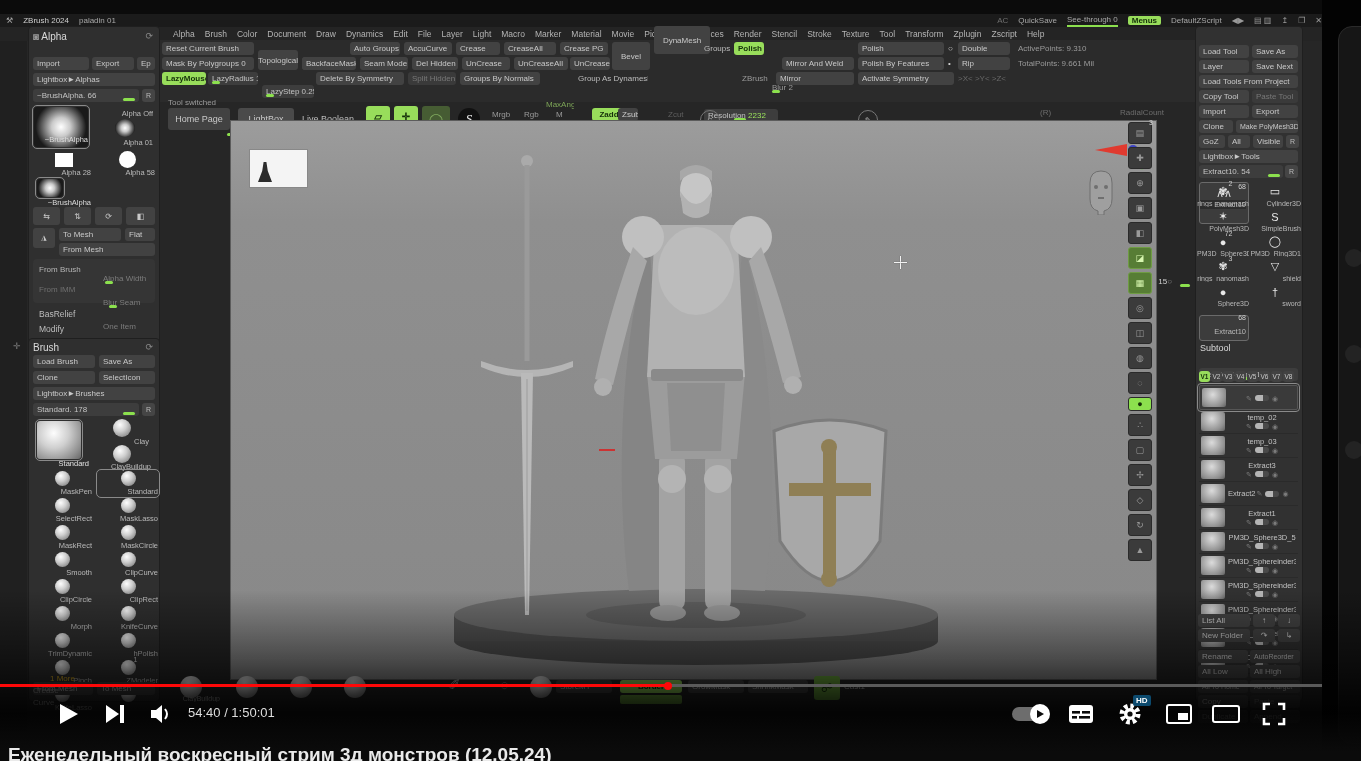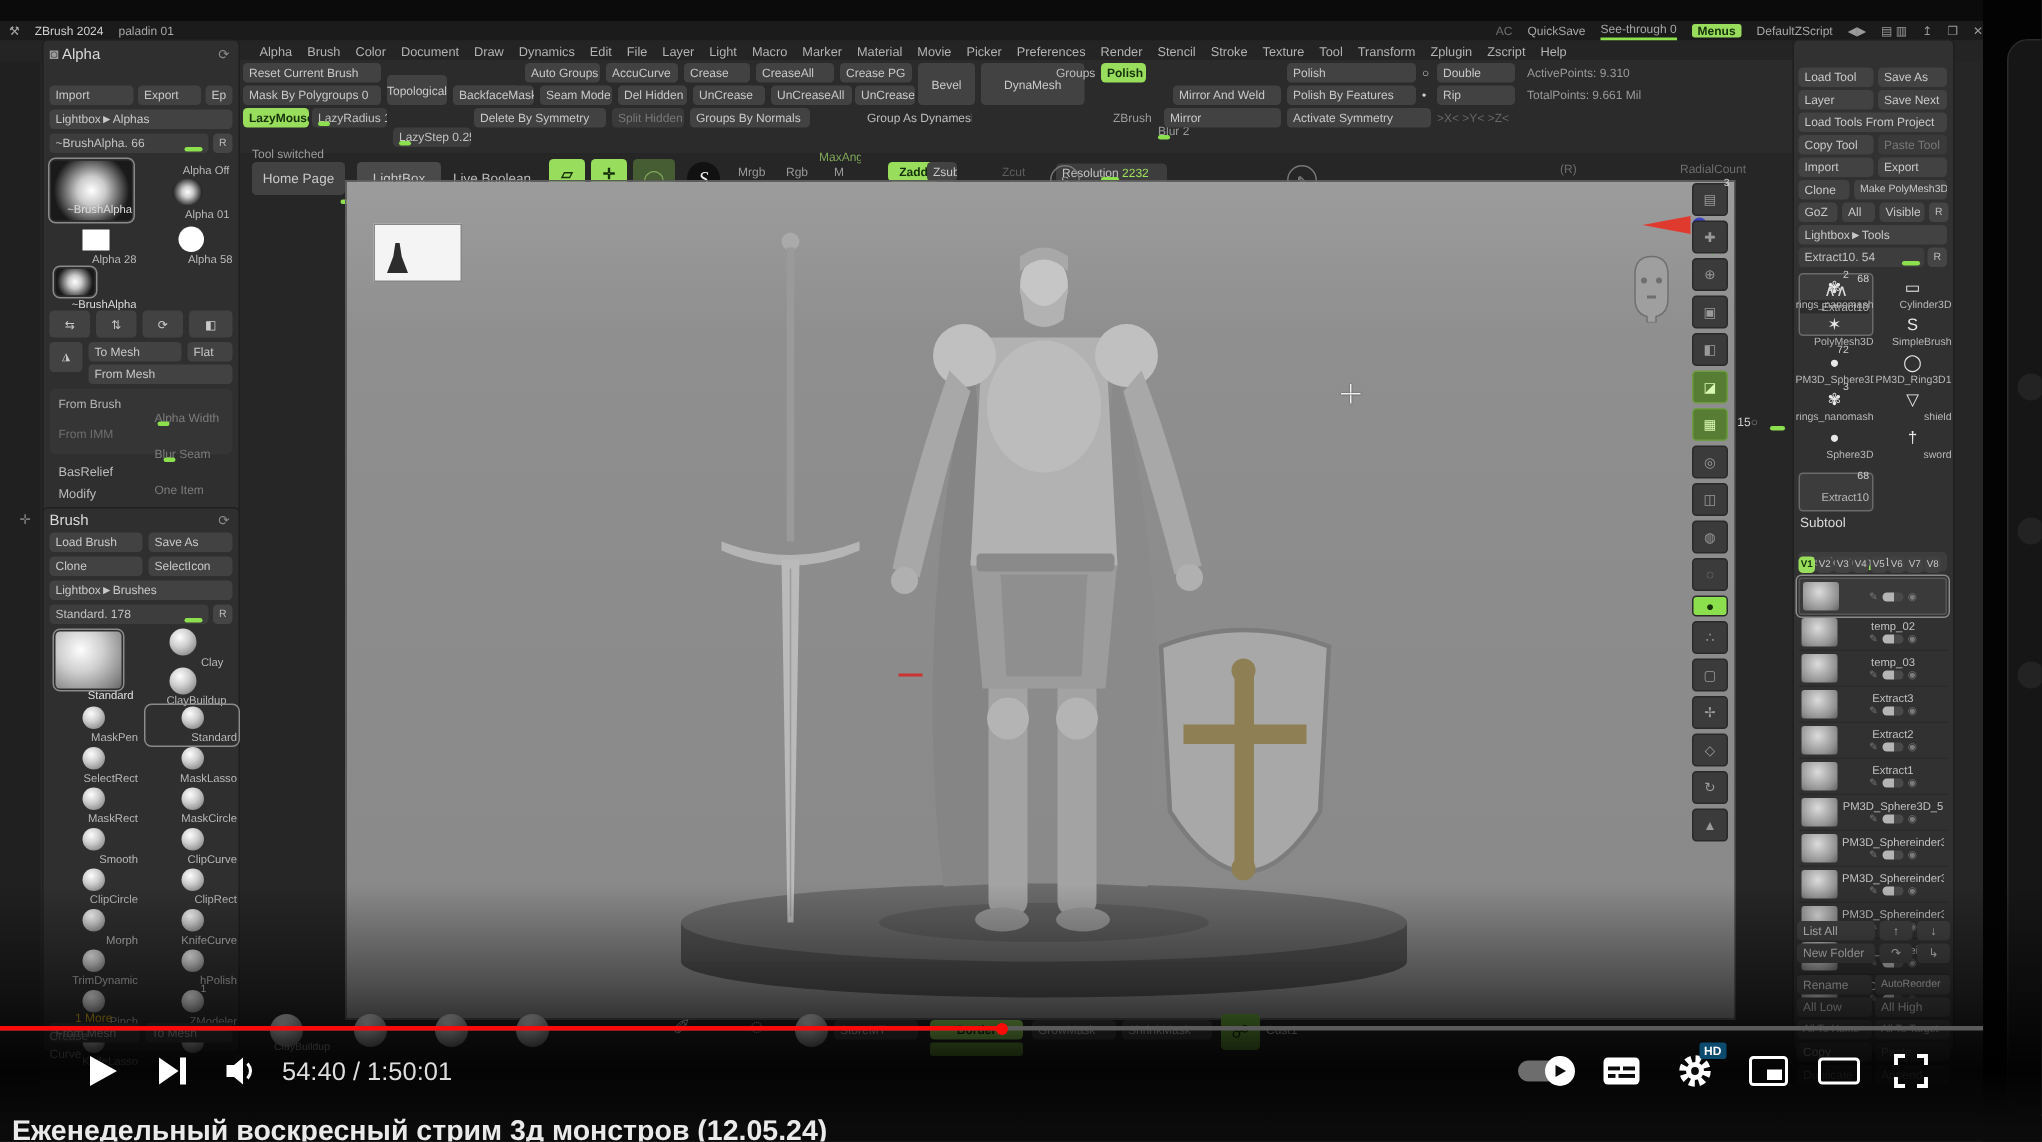--- a/index.html
+++ b/index.html
@@ -316,21 +316,21 @@
   <div class="a btn" style="left:412px;top:43px;width:46px">Del Hidden</div>
   <div class="a btn" style="left:462px;top:43px;width:48px">UnCrease</div>
   <div class="a btn" style="left:514px;top:43px;width:54px">UnCreaseAll</div>
   <div class="a btn" style="left:570px;top:43px;width:40px">UnCrease PG</div>
   <div class="a btn" style="left:316px;top:58px;width:88px">Delete By Symmetry</div>
   <div class="a btn dim" style="left:408px;top:58px;width:48px">Split Hidden</div>
   <div class="a btn" style="left:460px;top:58px;width:80px">Groups By Normals</div>
   <div class="a sld bare" style="left:542px;top:58px;width:32px;color:#7ea658">MaxAngle</div>
 
   <div class="a btn tall c" style="left:612px;top:28px;width:38px">Bevel</div>
-  <div class="a btn tall c" style="left:654px;top:28px;width:69px">DynaMesh</div>
+  <div class="a btn tall c" style="left:654px;top:12px;width:56px">DynaMesh</div>
   <div class="a seg" style="left:578px;top:60px;width:70px;font-size:8px;color:#bdbdbd;overflow:hidden;white-space:nowrap">Group As Dynamesh Sub</div>
   <div class="a t" style="left:704px;top:30px;color:#bdbdbd">Groups</div>
   <div class="a btn green" style="left:734px;top:28px;width:30px">Polish</div>
   <div class="a sld bare" style="left:768px;top:28px;width:40px;color:#9a9a9a">
       <span>Blur 2</span>
       <span class="nub" style="left:4px;width:8px"></span>
     </div>
   <div class="a sld" style="left:704px;top:43px;width:74px"><span>Resolution</span>&nbsp;<span style="color:#9ce45c">2232</span><span class="nub" style="left:30px"></span></div>
   <div class="a btn" style="left:782px;top:43px;width:72px">Mirror And Weld</div>
   <div class="a sld" style="left:652px;top:58px;width:86px">
@@ -769,21 +769,21 @@
             <div class="st-icons">
               <span>✎</span>
               <span class="st-pill"></span>
               <span>◉</span>
             </div>
           </div>
         </div>
 
         <div class="st-row">
           <div class="st-thumb"></div>
-          <div style="flex:1;display:flex;flex-direction:column;gap:1px;overflow:hidden">
+          <div style="flex:1;display:flex;gap:1px;overflow:hidden">
             <div class="st-name">Extract2</div>
             <div class="st-icons">
               <span>✎</span>
               <span class="st-pill"></span>
               <span>◉</span>
             </div>
           </div>
         </div>
 
         <div class="st-row">
@@ -929,21 +929,21 @@
       <polygon class="yt-icon" points="4,2 22,12 4,22"></polygon>
     </svg>
   <svg class="a" style="left:104px;top:10px" width="22" height="20" viewBox="0 0 22 20">
       <polygon class="yt-icon" points="2,1 15,10 2,19"></polygon>
       <rect class="yt-icon" x="16" y="1" width="4" height="18"></rect>
     </svg>
   <svg class="a" style="left:150px;top:10px" width="24" height="20" viewBox="0 0 24 20">
       <polygon class="yt-icon" points="1,6 6,6 12,1 12,19 6,14 1,14"></polygon>
       <path d="M15,5 Q19,10 15,15" fill="none" stroke="#fff" stroke-width="2"></path>
     </svg>
-  <div class="a" style="left:188px;top:11px;font-size:17px;color:#ddd;font-family:'Liberation Sans',sans-serif">54:40 / 1:50:01</div>
+  <div class="a" style="left:188px;top:11px;font-size:13px;color:#ddd;font-family:'Liberation Sans',sans-serif">54:40 / 1:50:01</div>
 
   <div class="a" style="left:1012px;top:13px;width:36px;height:14px;border-radius:7px;background:#6d6d6d">
     <div class="a" style="right:-2px;top:-3px;width:20px;height:20px;border-radius:50%;background:#fff;display:flex;align-items:center;justify-content:center">
       <svg width="8" height="8" viewBox="0 0 8 8">
           <polygon points="1,0 8,4 1,8" fill="#0b0b0b"></polygon>
         </svg>
     </div>
   </div>
   <svg class="a" style="left:1068px;top:9px" width="26" height="22" viewBox="0 0 26 22">
     <rect x="1" y="2" width="24" height="18" rx="3" fill="#fff"></rect>

